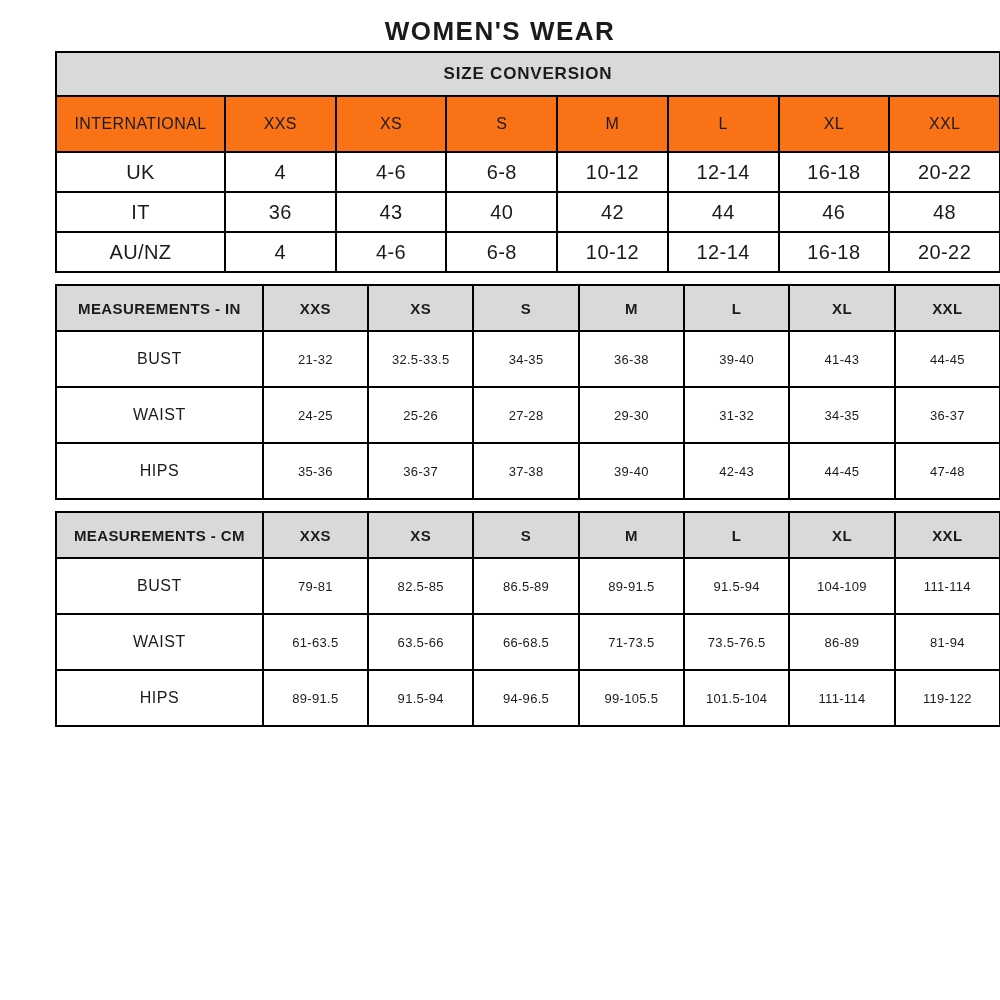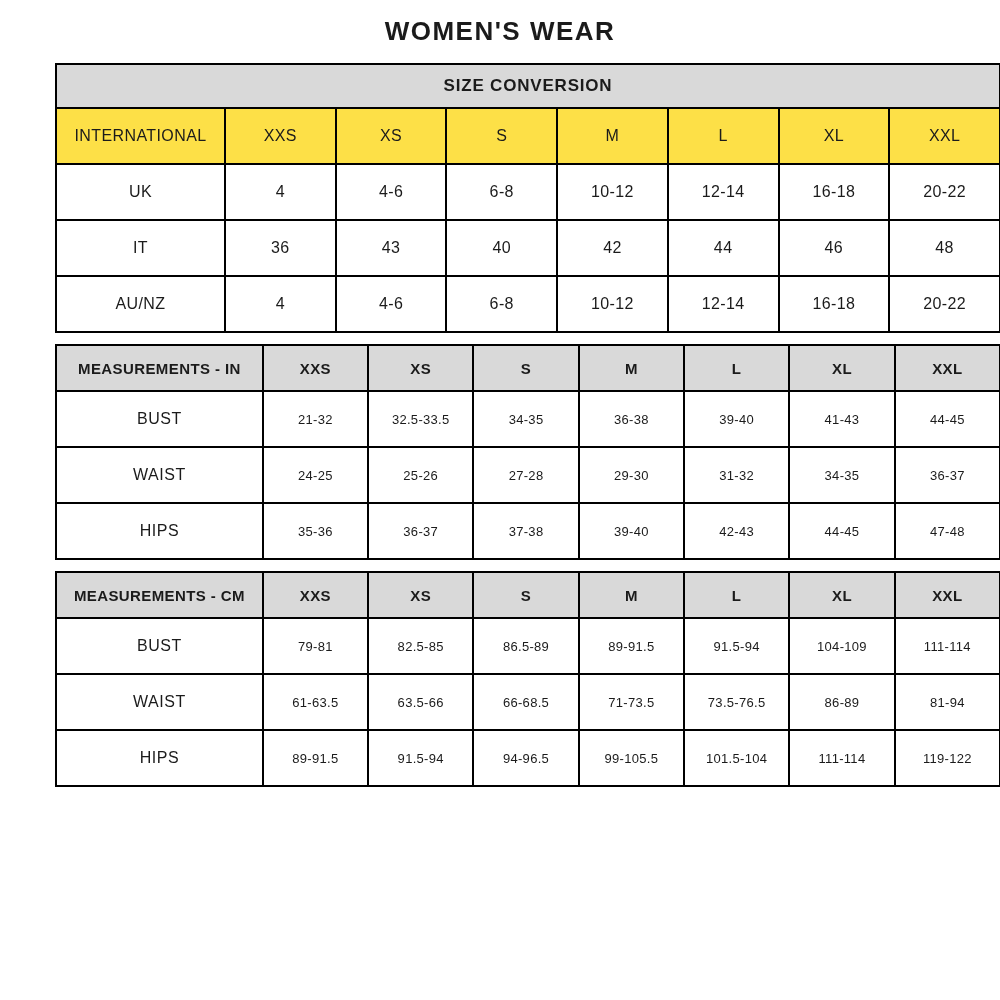--- a/index.html
+++ b/index.html
@@ -12,21 +12,21 @@
   .page {
     width: 1000px;
     min-height: 1000px;
     padding: 10px 27px 18px 27px;
   }
   .page-title {
     text-align: center;
     font-size: 26px;
     font-weight: 700;
     letter-spacing: 1.5px;
-    margin: 6px 0 16px 0;
+    margin: 6px 0 4px 0;
   }
   table {
     width: 100%;
     border-collapse: collapse;
     table-layout: fixed;
     margin-left: 28px;
   }
   th, td {
     border: 2px solid #000000;
     text-align: center;
@@ -40,25 +40,25 @@
     height: 44px;
     font-size: 17px;
     font-weight: 700;
     letter-spacing: 0.8px;
   }
   .conv thead tr.cols th {
     height: 56px;
     font-weight: 400;
     font-size: 16px;
     letter-spacing: 0.4px;
-    background: #fde047;
+    background: #f97316;
   }
   .conv tbody th, .conv tbody td {
-    height: 56px;
-    font-size: 16px;
+    height: 40px;
+    font-size: 20px;
     font-weight: 400;
     letter-spacing: 0.4px;
   }
   
   .meas { margin-top: 11px; }
   .meas thead th {
     background: #d9d9d9;
     height: 46px;
     font-size: 15px;
     font-weight: 700;

